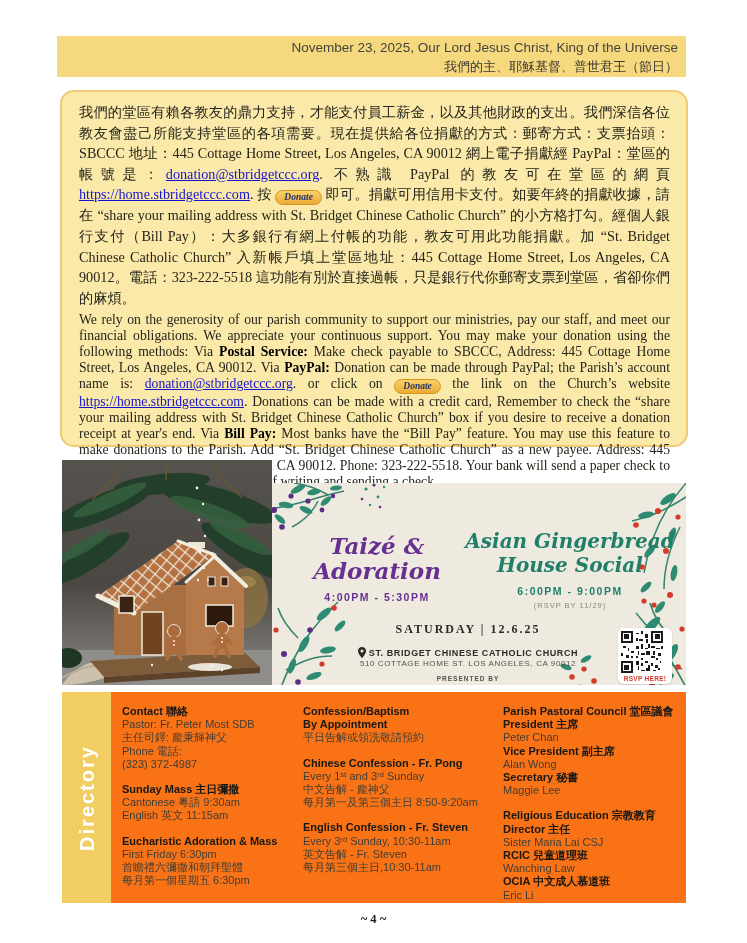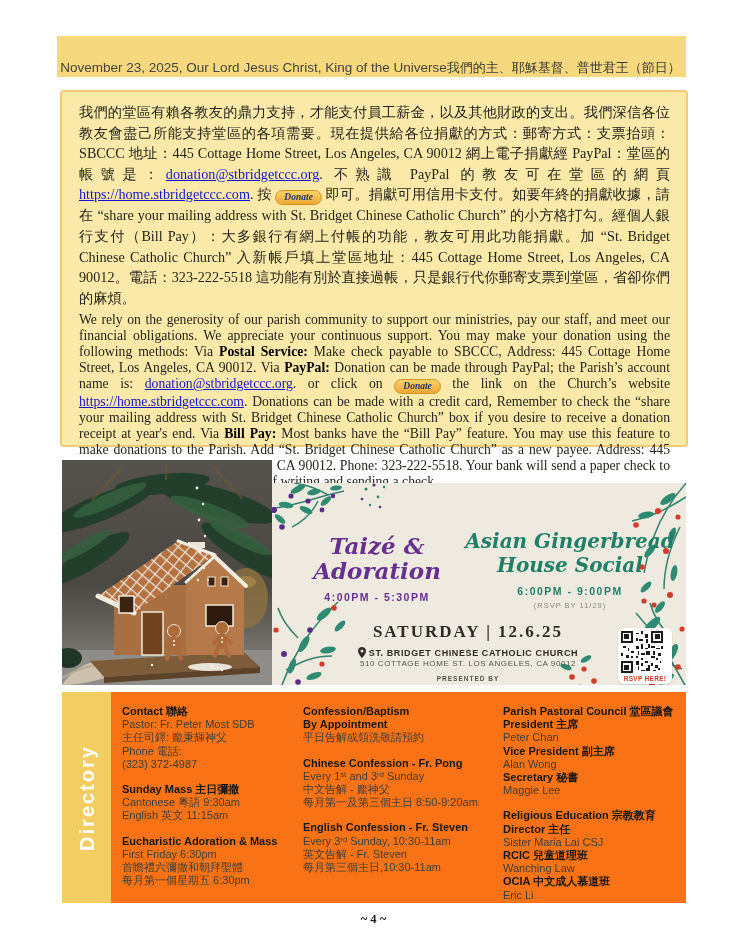--- a/index.html
+++ b/index.html
@@ -1,28 +1,28 @@
 <!DOCTYPE html>
 <html><head>
 <meta charset="utf-8">
 <style>
   html,body{margin:0;padding:0;background:#ffffff;}
   .page{position:relative;width:747px;height:943px;background:#ffffff;overflow:hidden;
         font-family:"Liberation Sans",sans-serif;}
 
   
   .header-bar{position:absolute;left:57px;top:36px;width:629px;height:41px;background:#f6d87f;
-              display:flex;justify-content:center;align-items:flex-end;
-              padding-right:2px;box-sizing:border-box;}
+              display:flex;flex-direction:column;justify-content:center;align-items:flex-end;
+              padding-right:8px;box-sizing:border-box;}
   .h-en{font-size:13.5px;color:#45443a;line-height:19px;}
   .h-zh{font-size:13px;color:#3a392f;line-height:19px;}
 
   
   .main-block{position:absolute;left:60px;top:90px;width:628px;height:357px;background:#fbe9a9;
-              border:2px solid #eecb74;border-radius:4px;box-sizing:border-box;
+              border:2px solid #eecb74;border-radius:14px;box-sizing:border-box;
               padding:10px 16px 0 17px;}
   .para{margin:0;text-align:justify;color:#24241b;}
   .para.zh{font-family:"Liberation Serif","DejaVu Serif",serif;font-size:14.2px;line-height:20.6px;}
   .para.en{font-family:"Liberation Serif","DejaVu Serif",serif;font-size:13.7px;line-height:16px;margin-top:4px;}
   .para b{color:#000000;}
   a.link{color:#1414cf;text-decoration:underline;cursor:pointer;}
   .donate-pill{display:inline-block;background:linear-gradient(#f9d266,#eda936);
                border:1px solid #d1961f;border-radius:9px;color:#23356e;
                font-family:"Liberation Serif",serif;font-style:italic;font-weight:bold;
                font-size:9.5px;line-height:13px;padding:0 8px;vertical-align:-1px;cursor:pointer;}
@@ -38,21 +38,21 @@
   .event.ginger{left:192px;top:46px;width:212px;}
   .etitle{font-family:"DejaVu Serif","Liberation Serif",serif;font-style:italic;font-weight:700;}
   .taize .etitle{color:#672f8f;font-size:23px;line-height:25px;}
   .ginger .etitle{color:#1f7f69;font-size:20px;line-height:24px;}
   .etime{margin-top:8px;font-weight:bold;font-size:10.5px;letter-spacing:1.5px;}
   .taize .etime{color:#672f8f;}
   .ginger .etime{color:#1f7f69;}
   .ersvp{margin-top:4px;font-size:7.5px;letter-spacing:1px;color:#8a877a;}
   .date-line{position:absolute;top:139px;left:0;width:392px;text-align:center;
              font-family:"Liberation Serif","DejaVu Serif",serif;font-weight:700;
-             font-size:17px;letter-spacing:2px;color:#2e2b26;}
+             font-size:12px;letter-spacing:2px;color:#2e2b26;}
   .venue-row{position:absolute;top:164px;left:0;width:392px;text-align:center;
              font-size:9px;font-weight:bold;letter-spacing:0.6px;color:#2e2b26;}
   .venue-row svg{vertical-align:-2px;margin-right:3px;}
   .venue-address{position:absolute;top:176px;left:0;width:392px;text-align:center;
                  font-size:8px;letter-spacing:0.6px;color:#55524a;}
   .presented-label{position:absolute;top:192px;left:0;width:392px;text-align:center;
                    font-size:6.5px;letter-spacing:1px;color:#55524a;font-weight:bold;}
   .presented-by{position:absolute;top:201px;left:0;width:392px;text-align:center;
                 font-size:6.5px;letter-spacing:0.8px;color:#55524a;}
   .qr-card{position:absolute;right:14px;top:145px;width:48px;background:#ffffff;border-radius:6px;

